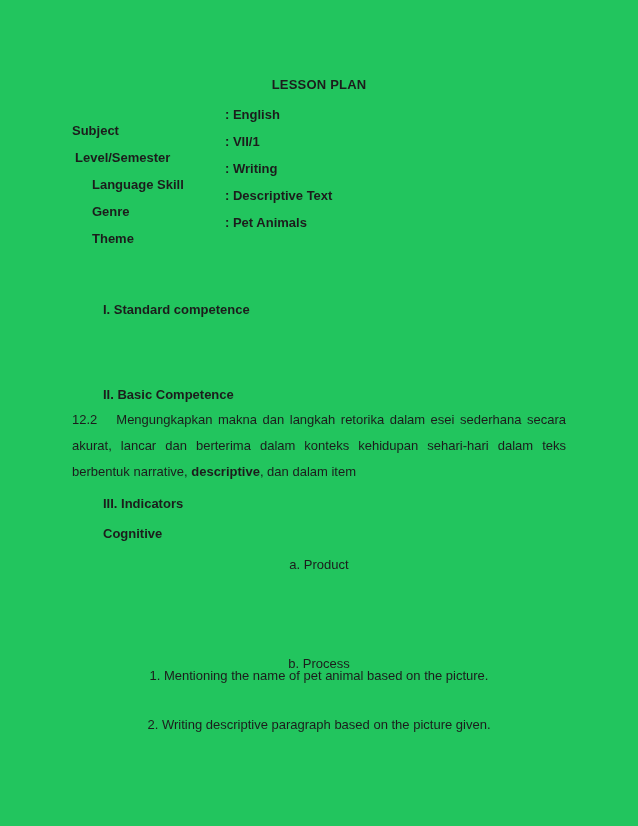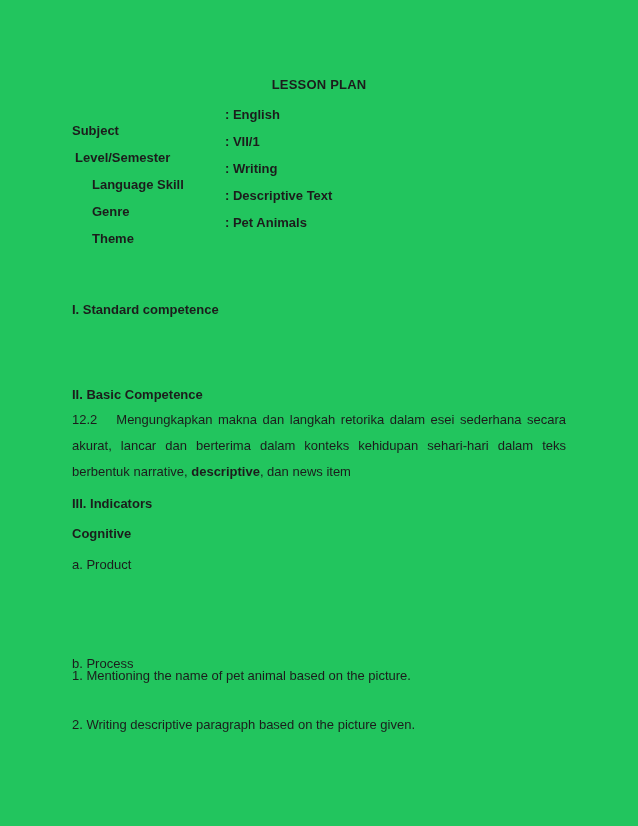--- a/index.html
+++ b/index.html
@@ -18,27 +18,27 @@
     top: 76px;
     text-align: center;
     font-weight: bold;
     line-height: 17px;
     letter-spacing: 0.2px;
   }
   .row { display: flex; line-height: 17px; font-weight: bold; }
   .row .lbl { width: 153px; box-sizing: border-box; flex: 0 0 153px; margin-top: 16px; }
   .row.ind-sm .lbl { padding-left: 3px; }
   .row.ind-lg .lbl { padding-left: 20px; }
-  .heading { font-weight: bold; line-height: 17px; }
+  .heading { font-weight: bold; line-height: 17px; margin-left: 31px; }
   .para { line-height: 26px; text-align: justify; }
   .tab { display: inline-block; }
   .tab-1 { width: 27px; }
   .tab-2 { width: 19px; }
   .bold-run { font-weight: bold; }
-  .item { line-height: 17px; }
+  .item { line-height: 17px; text-align: center; }
 </style>
 </head>
 <body>
 
 <div class="page">
 
   <div class="abs title">LESSON PLAN</div>
 
   <div class="abs row" style="top:106px">
     <span class="lbl">Subject</span>
@@ -60,21 +60,21 @@
     <span class="lbl">Theme</span>
     <span class="val">: Pet Animals</span>
   </div>
 
   <div class="abs heading" style="top:301px">I. Standard competence</div>
 
 
   <div class="abs heading" style="top:386px">II. Basic Competence</div>
 
   <div class="abs para" style="top:407px">
-    <span>12.2</span><span class="tab tab-2"></span><span>Mengungkapkan makna dan langkah retorika dalam esei sederhana secara akurat, lancar dan berterima dalam konteks kehidupan sehari-hari dalam teks berbentuk narrative, </span><span class="bold-run">descriptive</span><span>, dan news item</span>
+    <span>12.2</span><span class="tab tab-2"></span><span>Mengungkapkan makna dan langkah retorika dalam esei sederhana secara akurat, lancar dan berterima dalam konteks kehidupan sehari-hari dalam teks berbentuk narrative, </span><span class="bold-run">descriptive</span><span>, dan dalam item</span>
   </div>
 
   <div class="abs heading" style="top:525px">Cognitive</div>
 
   <div class="abs heading" style="top:495px">III. Indicators</div>
 
   <div class="abs item" style="top:556px">a. Product</div>
 
 
   <div class="abs item" style="top:655px">b. Process</div>

